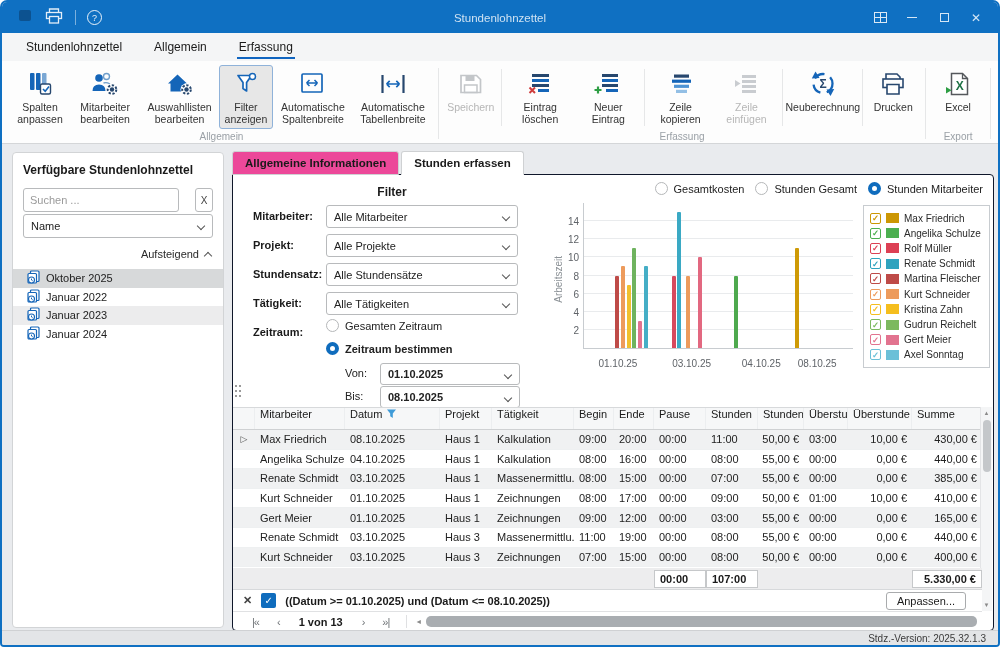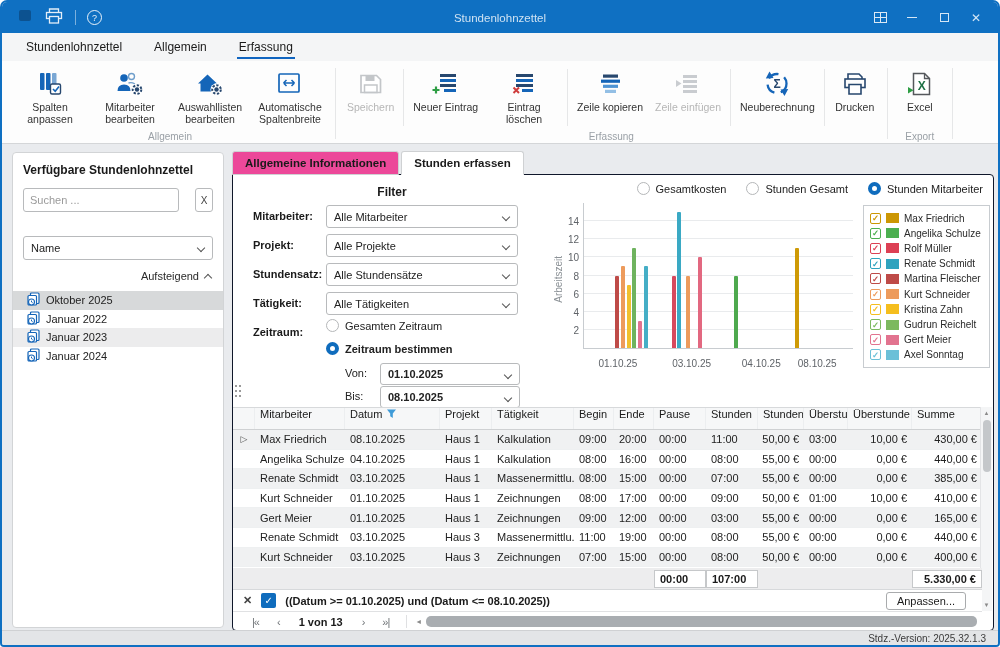--- a/index.html
+++ b/index.html
@@ -26,21 +26,21 @@
 .rbtn{display:flex;flex-direction:column;align-items:center;max-width:80px;min-width:54px;padding:4px 5px 2px;border:1px solid transparent;border-radius:3px}
 .rbtn .ico{height:28px;display:flex;align-items:center;justify-content:center}
 .rbtn .lbl{font-size:10.5px;line-height:1.18;color:#333;text-align:center;margin-top:3px}
 .rbtn.wide{max-width:none;white-space:nowrap}
 .rbtn.active{background:#e7e7e7;border-color:#8fb2d9}
 .rbtn.disabled .lbl{color:#b6b6b6}
 .rdiv{width:1px;background:#e6e7e8;margin:4px 3px 4px;align-self:stretch}
 
 .sidebar{position:absolute;left:10px;top:150px;width:212px;height:476px;background:#fff;border:1px solid #d2d4d6;border-radius:4px;padding:10px 10px 0}
 .sb-title{font-size:12px;font-weight:bold;color:#1a1a1a;margin-bottom:11px}
-.sb-search{display:flex;gap:16px;margin-bottom:24px}
+.sb-search{display:flex;gap:16px;margin-bottom:2px}
 .sb-input{flex:1;height:24px;border:1px solid #b8babc;border-radius:3px;font-size:11px;padding:0 6px;color:#333;outline:none;font-family:"Liberation Sans",sans-serif}
 .sb-input::placeholder{color:#9a9a9a}
 .sb-clear{width:24px;height:24px;border:1px solid #b8babc;border-radius:3px;background:#fff;font-size:10px;color:#444;display:flex;align-items:center;justify-content:center}
 .selectbox{position:relative;height:24px;border:1px solid #b8babc;border-radius:3px;font-size:11px;color:#222;display:flex;align-items:center;padding:0 18px 0 7px;background:#fff}
 .chev{position:absolute;right:8px;top:8px;width:6px;height:6px;border-right:1.4px solid #555;border-bottom:1.4px solid #555;transform:rotate(45deg)}
 .sb-sort{display:flex;justify-content:flex-end;align-items:center;gap:6px;font-size:11px;color:#2a2a2a;margin:10px 2px 9px 0}
 .chev-up{width:6px;height:6px;border-right:1.3px solid #555;border-bottom:1.3px solid #555;transform:rotate(-135deg);margin-top:4px}
 .sb-list{margin:0 -10px}
 .sb-item{display:flex;align-items:center;gap:6px;height:18.5px;padding-left:14px;font-size:11px;color:#222}
 .sb-item.shaded{background:#ececed}
@@ -57,21 +57,21 @@
 .fp-row{position:absolute;left:0;width:100%;height:24px}
 .fp-label{position:absolute;left:20px;top:5px;font-size:11px;font-weight:bold;color:#1a1a1a;white-space:nowrap}
 .fp-select{position:absolute;left:93px;top:0;width:192px;height:23px}
 .radio{width:13px;height:13px;border-radius:50%;border:1px solid #b5b7b9;background:#fff;flex:none}
 .radio.on{border:4px solid #0f6cbd}
 .radio-item{display:flex;align-items:center;gap:6px;font-size:11px;color:#222}
 .z-opt{position:absolute;left:93px}
 .vb-label{position:absolute;left:112px;top:4px;font-size:11px;color:#222}
 .vb-select{position:absolute;left:147px;top:0;width:140px;height:22px;font-weight:bold}
 
-.chart-radios{position:absolute;right:10px;top:7px;display:flex;gap:20px;align-items:center}
+.chart-radios{position:absolute;right:10px;top:7px;display:flex;gap:11px;align-items:center}
 .chart{position:absolute;left:318px;top:26px;width:308px;height:172px}
 .ylab{position:absolute;left:2px;top:55px;writing-mode:vertical-lr;transform:rotate(180deg);font-size:10px;color:#8b9196}
 .plot{position:absolute;left:32px;right:6px;top:2px;bottom:24px;border-left:1px solid #c8ccd0;border-bottom:1px solid #c8ccd0}
 .grid{position:absolute;left:0;right:0;height:1px;background:#e9ebed}
 .bar{position:absolute;bottom:0;width:4px;border-radius:1px 1px 0 0}
 .ytick{position:absolute;right:calc(100% + 5px);font-size:10px;color:#5f6368;transform:translateY(50%)}
 .xlab{position:absolute;top:100%;margin-top:10px;font-size:10px;color:#5f6368;transform:translateX(-50%);white-space:nowrap}
 .legend{position:absolute;left:630px;top:30px;width:127px;height:163px;border:1px solid #c8ccd0;background:#fff;padding:5px 6px;display:flex;flex-direction:column;justify-content:space-between}
 .leg-item{display:flex;align-items:center;gap:5px;height:14px}
 .leg-check{width:11px;height:11px;border-radius:2px;border:1.2px solid;display:flex;align-items:center;justify-content:center;font-size:8.5px;font-weight:bold;background:#fff;flex:none}
@@ -182,67 +182,85 @@
           <span class="ico">
             <svg width="30" height="26" viewBox="0 0 30 26">
               <path d="M3 12.5 L12.5 3.5 L22 12.5 L19.5 12.5 L19.5 20.5 L5.5 20.5 L5.5 12.5 Z" fill="#1565b8"></path>
               <circle cx="21.5" cy="18.5" r="6" fill="#fff"></circle>
               <circle cx="21.5" cy="18.5" r="4.3" fill="none" stroke="#27476e" stroke-width="2" stroke-dasharray="2.3 1.6"></circle>
               <circle cx="21.5" cy="18.5" r="2.2" fill="#27476e"></circle>
             </svg>
           </span>
           <span class="lbl">Auswahllisten bearbeiten</span>
         </div>
+        <div class="rbtn active">
+          <span class="ico">
+            <svg width="30" height="26" viewBox="0 0 30 26">
+              <path d="M7 4.5 H20.5 L15.6 11.5 V20 L12 17.5 V11.5 Z" fill="#fff" stroke="#1565b8" stroke-width="1.7" stroke-linejoin="round"></path>
+              <circle cx="21.5" cy="5.5" r="3" fill="#fff" stroke="#1565b8" stroke-width="1.5"></circle>
+            </svg>
+          </span>
+          <span class="lbl">Filter anzeigen</span>
+        </div>
         <div class="rbtn">
           <span class="ico">
             <svg width="30" height="26" viewBox="0 0 30 26">
               <rect x="4" y="3" width="20" height="18" rx="1" fill="none" stroke="#1565b8" stroke-width="1.7"></rect>
               <path d="M8.5 12 H19.5 M8.5 12 l3-3 M8.5 12 l3 3 M19.5 12 l-3-3 M19.5 12 l-3 3" stroke="#1565b8" stroke-width="1.5" fill="none"></path>
             </svg>
           </span>
           <span class="lbl">Automatische Spaltenbreite</span>
+        </div>
+        <div class="rbtn">
+          <span class="ico">
+            <svg width="30" height="26" viewBox="0 0 30 26">
+              <path d="M4.5 4 V22 M25.5 4 V22" stroke="#27476e" stroke-width="2.2"></path>
+              <path d="M8.5 13 H21.5 M8.5 13 l3.2-3.2 M8.5 13 l3.2 3.2 M21.5 13 l-3.2-3.2 M21.5 13 l-3.2 3.2" stroke="#1565b8" stroke-width="1.7" fill="none"></path>
+            </svg>
+          </span>
+          <span class="lbl">Automatische Tabellenbreite</span>
         </div>
         <div class="rgroup-label">Allgemein</div>
       </div>
       <i class="rdiv"></i>
       <div class="rgroup">
         <div class="rbtn disabled">
           <span class="ico">
             <svg width="30" height="26" viewBox="0 0 30 26">
               <path d="M5 4.5 h15.5 l4 4 v13 h-19.5 z" fill="#fff" stroke="#c3c6c9" stroke-width="1.7"></path>
               <rect x="9.5" y="4.5" width="9" height="5.5" fill="#c3c6c9"></rect>
               <rect x="8.5" y="14" width="12.5" height="7.5" fill="none" stroke="#c3c6c9" stroke-width="1.5"></rect>
             </svg>
           </span>
           <span class="lbl">Speichern</span>
         </div>
         <i class="rdiv"></i>
+        <div class="rbtn">
+          <span class="ico">
+            <svg width="30" height="26" viewBox="0 0 30 26">
+              <rect x="7" y="3" width="17" height="3" fill="#27476e"></rect>
+              <rect x="7" y="8" width="17" height="3" fill="#1565b8"></rect>
+              <rect x="7" y="13" width="17" height="3" fill="#27476e"></rect>
+              <rect x="13" y="18" width="11" height="3" fill="#1565b8"></rect>
+              <path d="M4.5 16.5 l5.5 5.5 M10 16.5 l-5.5 5.5" stroke="#cf3d3d" stroke-width="2"></path>
+            </svg>
+          </span>
+          <span class="lbl">Eintrag löschen</span>
+        </div>
         <div class="rbtn">
           <span class="ico">
             <svg width="30" height="26" viewBox="0 0 30 26">
               <rect x="9" y="3" width="16" height="3" fill="#27476e"></rect>
               <rect x="9" y="8" width="16" height="3" fill="#1565b8"></rect>
               <rect x="9" y="13" width="16" height="3" fill="#27476e"></rect>
               <rect x="13" y="18" width="12" height="3" fill="#1565b8"></rect>
               <path d="M5 15.5 v7 M1.5 19 h7" stroke="#2e9e44" stroke-width="2.2"></path>
             </svg>
           </span>
           <span class="lbl">Neuer Eintrag</span>
-        </div>
-        <div class="rbtn">
-          <span class="ico">
-            <svg width="30" height="26" viewBox="0 0 30 26">
-              <rect x="7" y="3" width="17" height="3" fill="#27476e"></rect>
-              <rect x="7" y="8" width="17" height="3" fill="#1565b8"></rect>
-              <rect x="7" y="13" width="17" height="3" fill="#27476e"></rect>
-              <rect x="13" y="18" width="11" height="3" fill="#1565b8"></rect>
-              <path d="M4.5 16.5 l5.5 5.5 M10 16.5 l-5.5 5.5" stroke="#cf3d3d" stroke-width="2"></path>
-            </svg>
-          </span>
-          <span class="lbl">Eintrag löschen</span>
         </div>
         <i class="rdiv"></i>
         <div class="rbtn">
           <span class="ico">
             <svg width="30" height="26" viewBox="0 0 30 26">
               <rect x="8" y="3.5" width="15" height="3.2" fill="#27476e"></rect>
               <rect x="6" y="8.6" width="19" height="3.2" fill="#1565b8"></rect>
               <rect x="8" y="13.7" width="15" height="3.2" fill="#4f94d4"></rect>
               <rect x="10" y="18.8" width="11" height="3.2" fill="#93bfe5"></rect>
             </svg>

